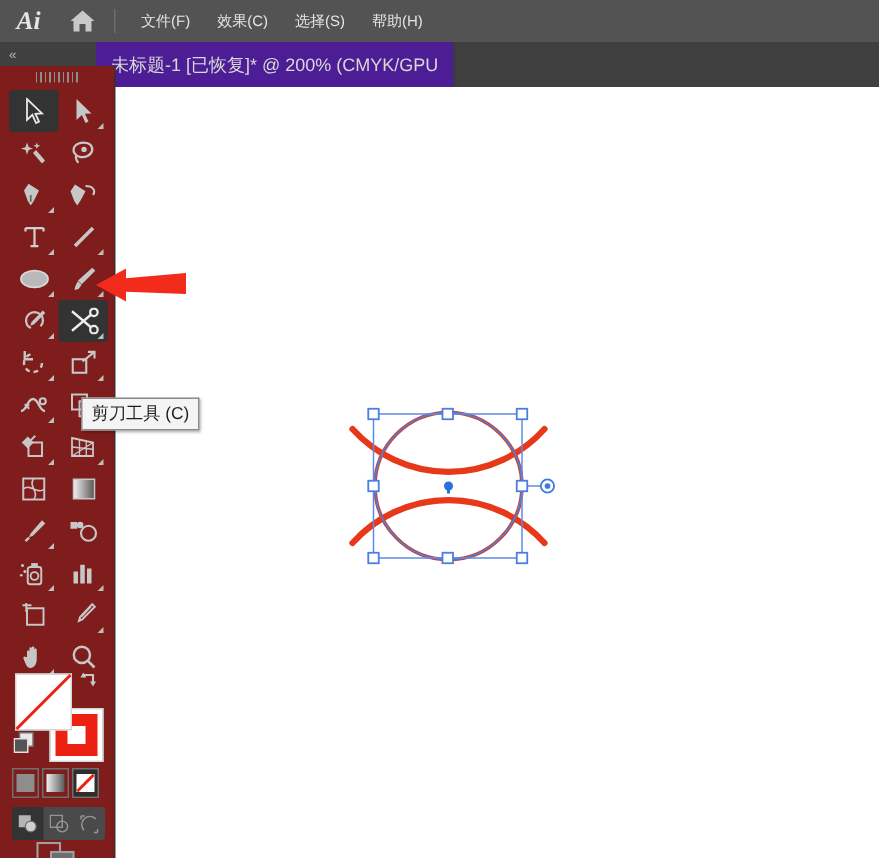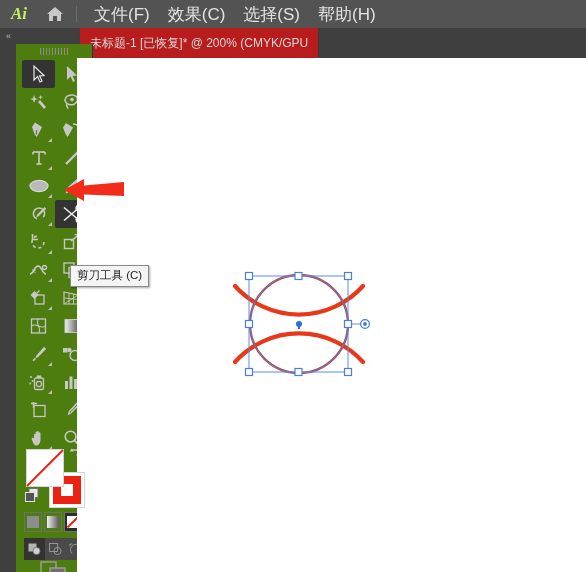--- a/index.html
+++ b/index.html
@@ -12,55 +12,55 @@
   #app{position:relative;width:586px;height:572px;}
 
   
   .menubar{
     position:absolute;left:0;top:0;width:586px;height:28px;
     background:#535353;
     display:flex;align-items:center;
   }
   .ai-logo{
     width:38px;height:28px;display:flex;align-items:center;justify-content:center;
-    color:#bef264;font-size:17px;font-style:italic;font-weight:bold;letter-spacing:0px;
+    color:#e5e5e5;font-size:17px;font-style:italic;font-weight:bold;letter-spacing:0px;
     font-family:"Liberation Serif","DejaVu Serif",serif;
   }
   .home-btn{
     width:34px;height:28px;display:flex;align-items:center;justify-content:center;
   }
   .menu-div{width:1px;height:16px;background:#6d6d6d;margin:0 8px 0 4px;}
   .menu-item{
-    color:#e3e3e3;font-size:17px;padding:0 9px;height:28px;
+    color:#e3e3e3;font-size:10px;padding:0 9px;height:28px;
     display:flex;align-items:center;white-space:nowrap;cursor:default;
   }
 
   
   .tabbar{
     position:absolute;left:0;top:28px;width:586px;height:30px;
     background:#3f3f3f;
   }
   .collapse-btn{
     position:absolute;left:0;top:0;width:76px;height:16px;
     background:#404040;color:#b7b7b7;font-size:9px;
     display:flex;align-items:center;padding-left:6px;box-sizing:border-box;
   }
   .doc-tab{
-    position:absolute;left:80px;top:0;height:30px;
-    background:#b91c1c;
+    position:absolute;left:64px;top:0;height:30px;
+    background:#4c1d95;
     display:flex;align-items:center;padding:0 10px;box-sizing:border-box;
     max-width:240px;overflow:hidden;
     border-right:1px solid #3a3a3a;
   }
   .doc-tab .t{color:#d8d8d8;font-size:12px;white-space:nowrap;}
 
   
   .toolbar{
-    position:absolute;left:16px;top:44px;width:76px;height:528px;
-    background:#4d7c0f;
+    position:absolute;left:0;top:44px;width:76px;height:528px;
+    background:#7f1d1d;
     border-right:1px solid #323232;
   }
   .tb-grip{
     position:absolute;left:0;top:0;width:76px;height:14px;
     display:flex;align-items:center;justify-content:center;
   }
   .tb-grip .dots{
     width:28px;height:7px;
     background:repeating-linear-gradient(to right,#8d8d8d 0px,#8d8d8d 1px,transparent 1px,transparent 3px);
   }

